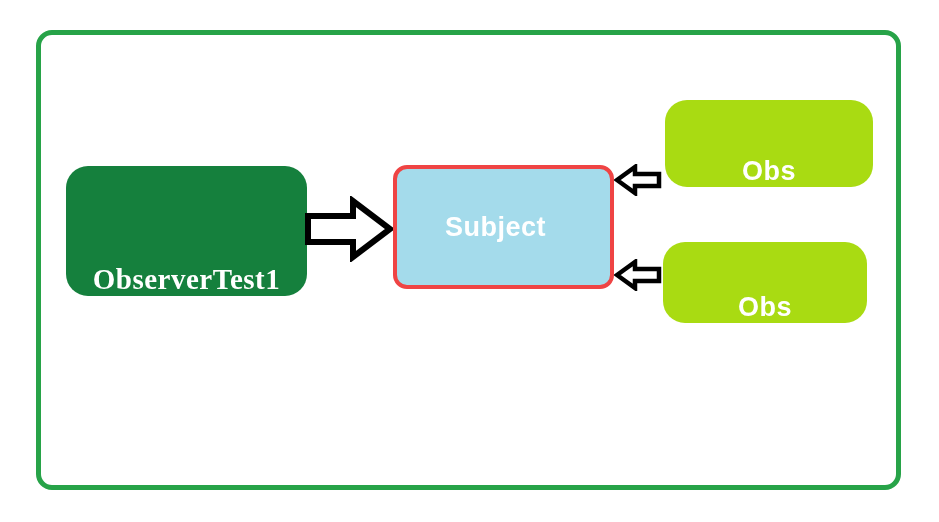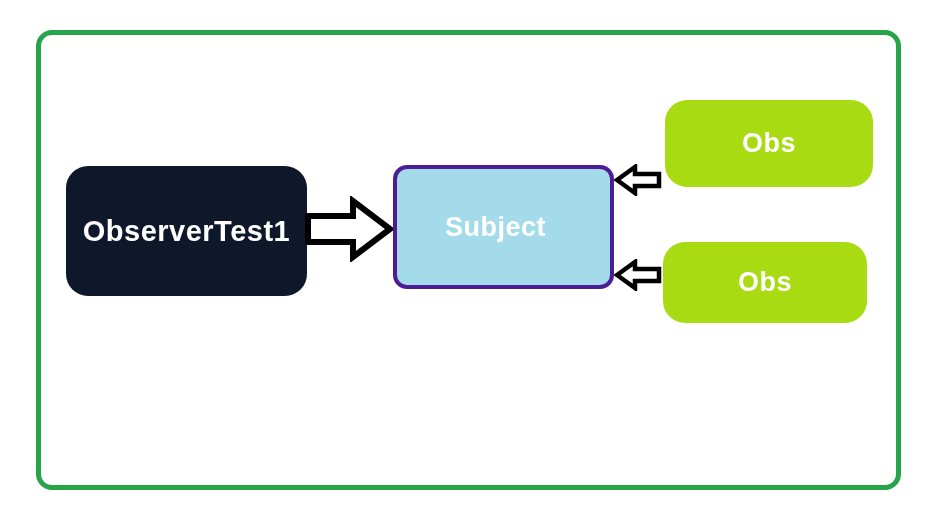--- a/index.html
+++ b/index.html
@@ -17,37 +17,38 @@
     width: 855px; height: 450px;
     border: 5px solid #27A348;
     border-radius: 16px;
     background: transparent;
   }
   .node {
     position: absolute;
     color: #ffffff;
     font-weight: bold;
     display: flex;
-    align-items: center;
+    align-items: flex-end;
     justify-content: center;
     box-sizing: border-box;
     letter-spacing: 0.5px;
   }
   .node-observer {
     left: 66px; top: 166px;
     width: 241px; height: 130px;
-    background: #0f172a;
+    background: #15803d;
     border-radius: 22px;
     font-size: 29px;
+    font-family: Liberation Serif, serif;
   }
   .node-subject {
     left: 393px; top: 165px;
     width: 221px; height: 124px;
     background: #A4DBEB;
-    border: 4px solid #4c1d95;
+    border: 4px solid #ef4444;
     border-radius: 14px;
     font-size: 27px;
     flex-direction: column;
     align-items: flex-start;
     justify-content: center;
     padding-left: 48px;
     gap: 17px;
   }
   .node-subject .line { line-height: 30px; }
   .node-obs-top {

